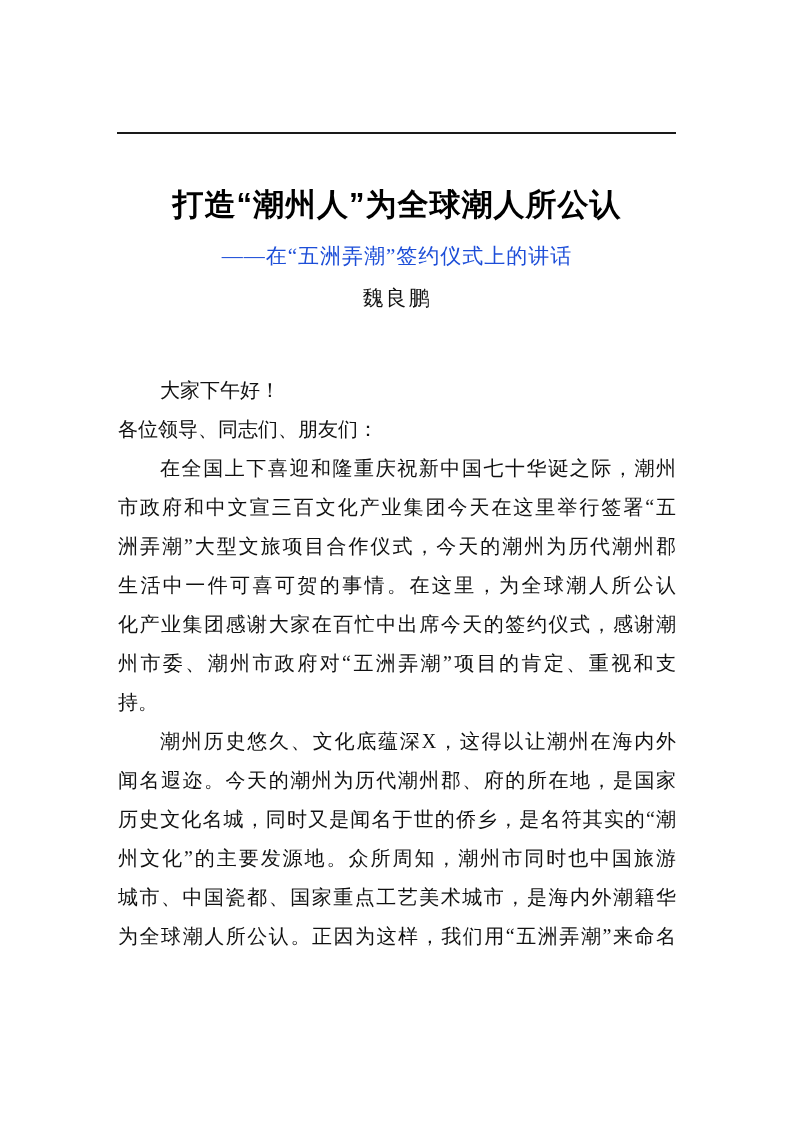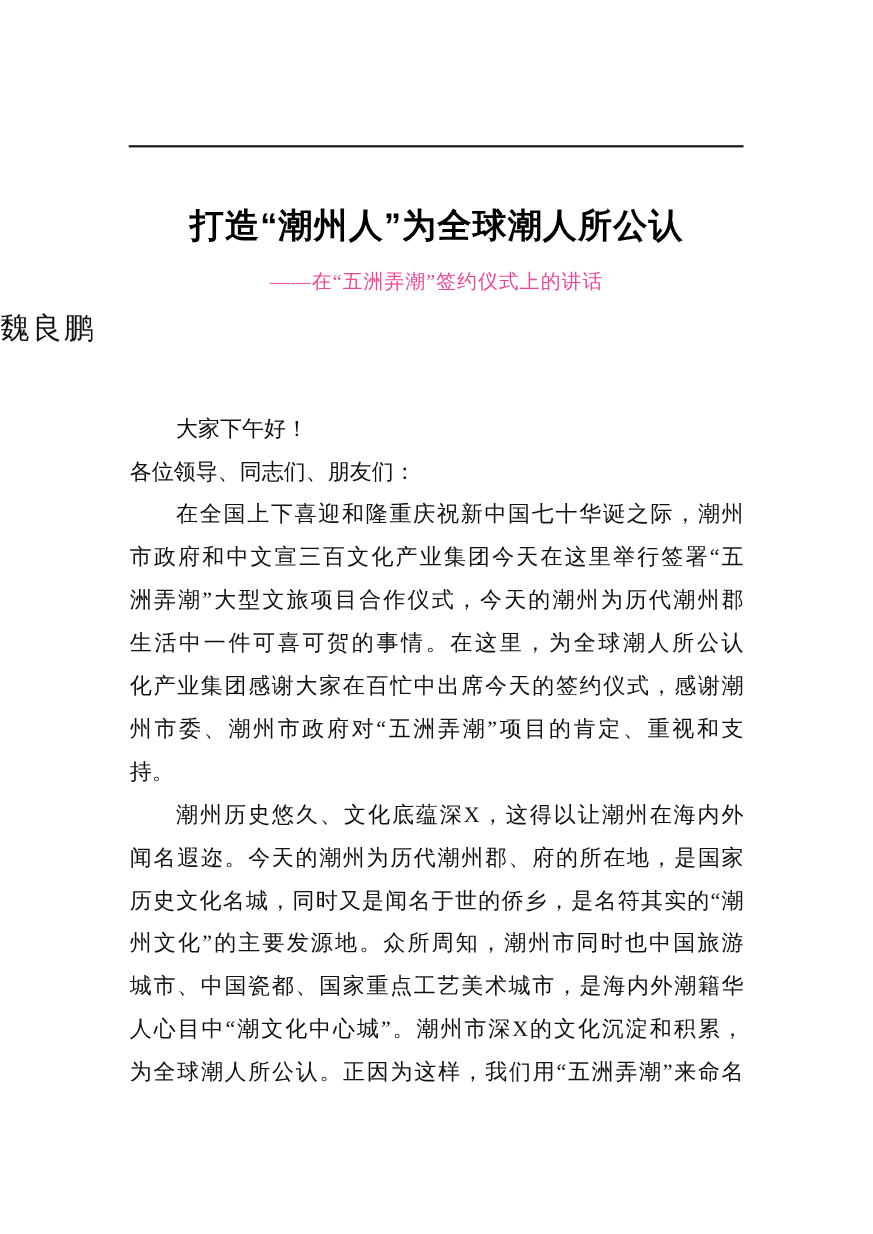--- a/index.html
+++ b/index.html
@@ -39,31 +39,32 @@
     line-height: 38px;
     letter-spacing: 1px;
     color: #000000;
   }
   .doc-subtitle {
     position: absolute;
     left: 0;
     top: 241px;
     width: 100%;
     text-align: center;
-    font-size: 18px;
+    font-size: 21px;
     line-height: 30px;
     letter-spacing: 1px;
-    color: #ec4899;
+    color: #1d4ed8;
   }
   .doc-author {
     position: absolute;
     left: 0;
     top: 284px;
     width: 100%;
-    font-size: 27px;
+    text-align: center;
+    font-size: 21px;
     line-height: 28px;
     letter-spacing: 2px;
     color: #111111;
   }
   .doc-body {
     position: absolute;
     left: 118px;
     top: 371px;
     width: 558px;
     font-size: 20px;
@@ -100,16 +101,15 @@
       <div class="body-line justify">洲弄潮”大型文旅项目合作仪式，今天的潮州为历代潮州郡</div>
       <div class="body-line justify">生活中一件可喜可贺的事情。在这里，为全球潮人所公认</div>
       <div class="body-line justify">化产业集团感谢大家在百忙中出席今天的签约仪式，感谢潮</div>
       <div class="body-line justify">州市委、潮州市政府对“五洲弄潮”项目的肯定、重视和支</div>
       <div class="body-line">持。</div>
       <div class="body-line indent justify">潮州历史悠久、文化底蕴深X，这得以让潮州在海内外</div>
       <div class="body-line justify">闻名遐迩。今天的潮州为历代潮州郡、府的所在地，是国家</div>
       <div class="body-line justify">历史文化名城，同时又是闻名于世的侨乡，是名符其实的“潮</div>
       <div class="body-line justify">州文化”的主要发源地。众所周知，潮州市同时也中国旅游</div>
       <div class="body-line justify">城市、中国瓷都、国家重点工艺美术城市，是海内外潮籍华</div>
-      <div class="body-line justify">人心目中“潮文化中心城”。潮州市深X的文化沉淀和积累，</div>
       <div class="body-line justify">为全球潮人所公认。正因为这样，我们用“五洲弄潮”来命名</div>
     </div>
 </div>
 
 </body></html>

